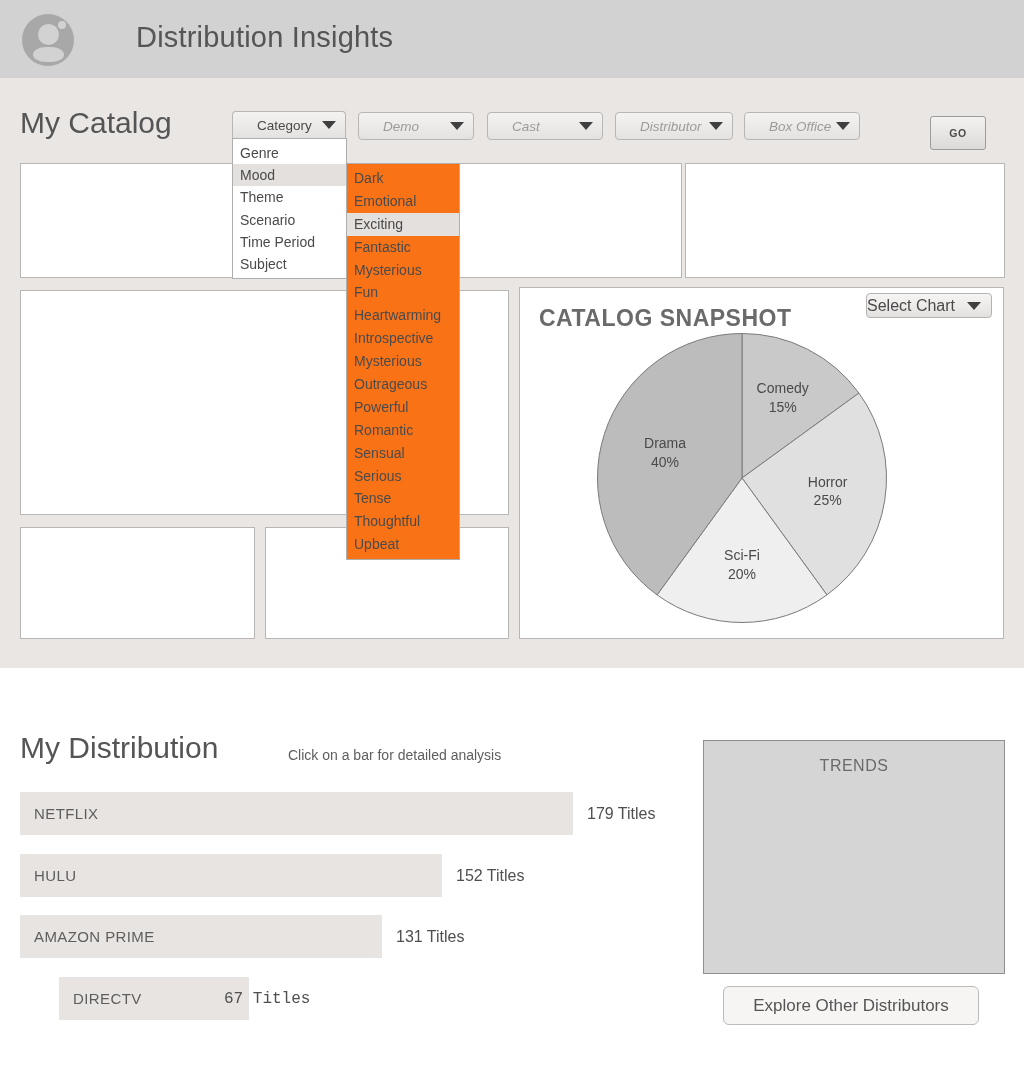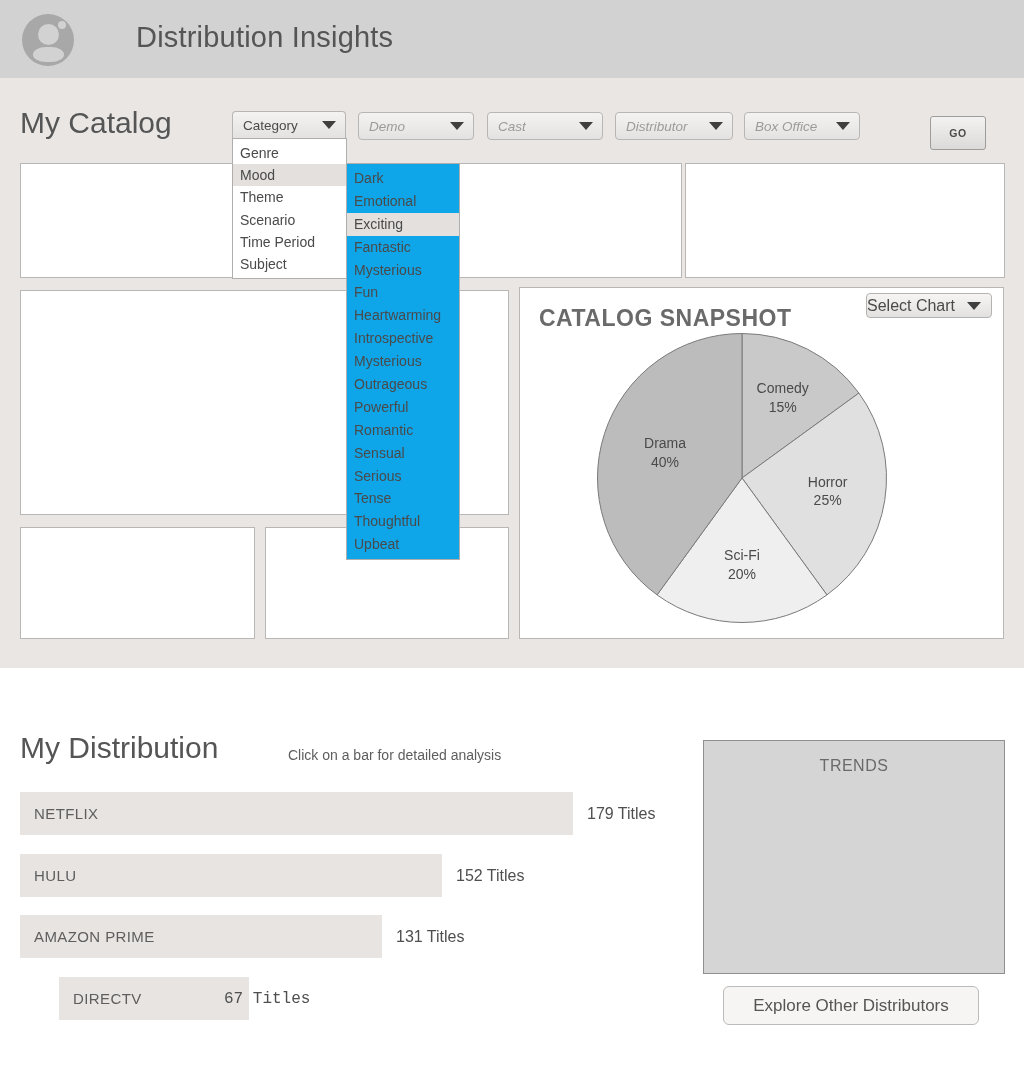--- a/index.html
+++ b/index.html
@@ -50,21 +50,21 @@
     position:absolute; left:20px; top:106px;
     font-size:30px; color:#555; font-weight:400; white-space:nowrap;
   }
 
   
   .filter {
     position:absolute; height:28px; border:1px solid #b8b6b4;
     border-radius:4px;
     background:linear-gradient(to bottom,#f4f3f2 0%,#e4e2e0 100%);
     font-size:13.5px; color:#4a4a4a;
-    padding:0 10px; display:flex; align-items:center;
+    padding:0 24px; display:flex; align-items:center;
   }
   .filter.placeholder { color:#9b9b9b; font-style:italic; }
   .filter .caret {
     position:absolute; right:9px; top:50%; transform:translateY(-50%);
     width:0; height:0; border-left:7px solid transparent;
     border-right:7px solid transparent; border-top:8px solid #3f3f3f;
   }
   .filter.open {
     border-bottom-left-radius:0; border-bottom-right-radius:0;
     border-bottom-color:#ffffff;
@@ -159,21 +159,21 @@
     background:#ffffff; border:1px solid #b0aeac;
     z-index:50; padding:3px 0;
   }
   #category-menu .item, #mood-menu .item {
     height:22.2px; line-height:22.2px; padding:0 0 0 7px;
     font-size:14px; color:#4a4a4a; white-space:nowrap;
   }
   #category-menu .item.sel, #mood-menu .item.sel { background:#e4e0de; }
   #mood-menu {
     position:absolute; left:346px; top:163px; width:114px;
-    background:#0ea5e9; border:1px solid #b0aeac;
+    background:#f97316; border:1px solid #b0aeac;
     z-index:60; padding:3px 0;
   }
   #mood-menu .item { height:22.9px; line-height:22.9px; }
 </style>
 </head>
 <body>
 
 <div id="appbar">
   <div id="avatar">
     <div class="dot"></div>

